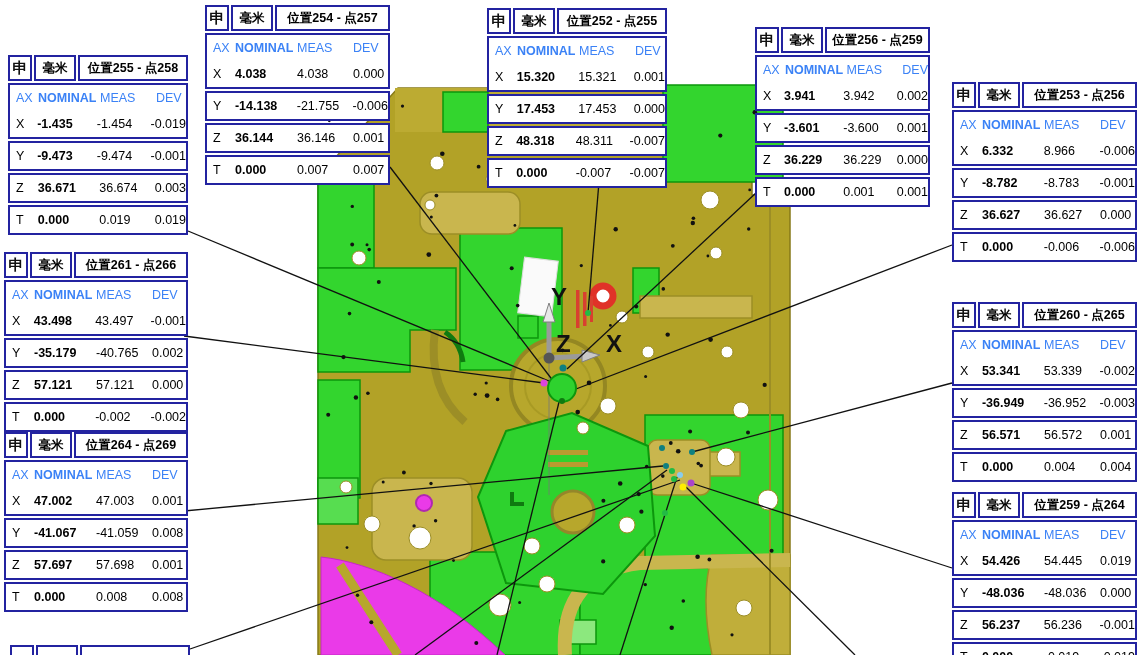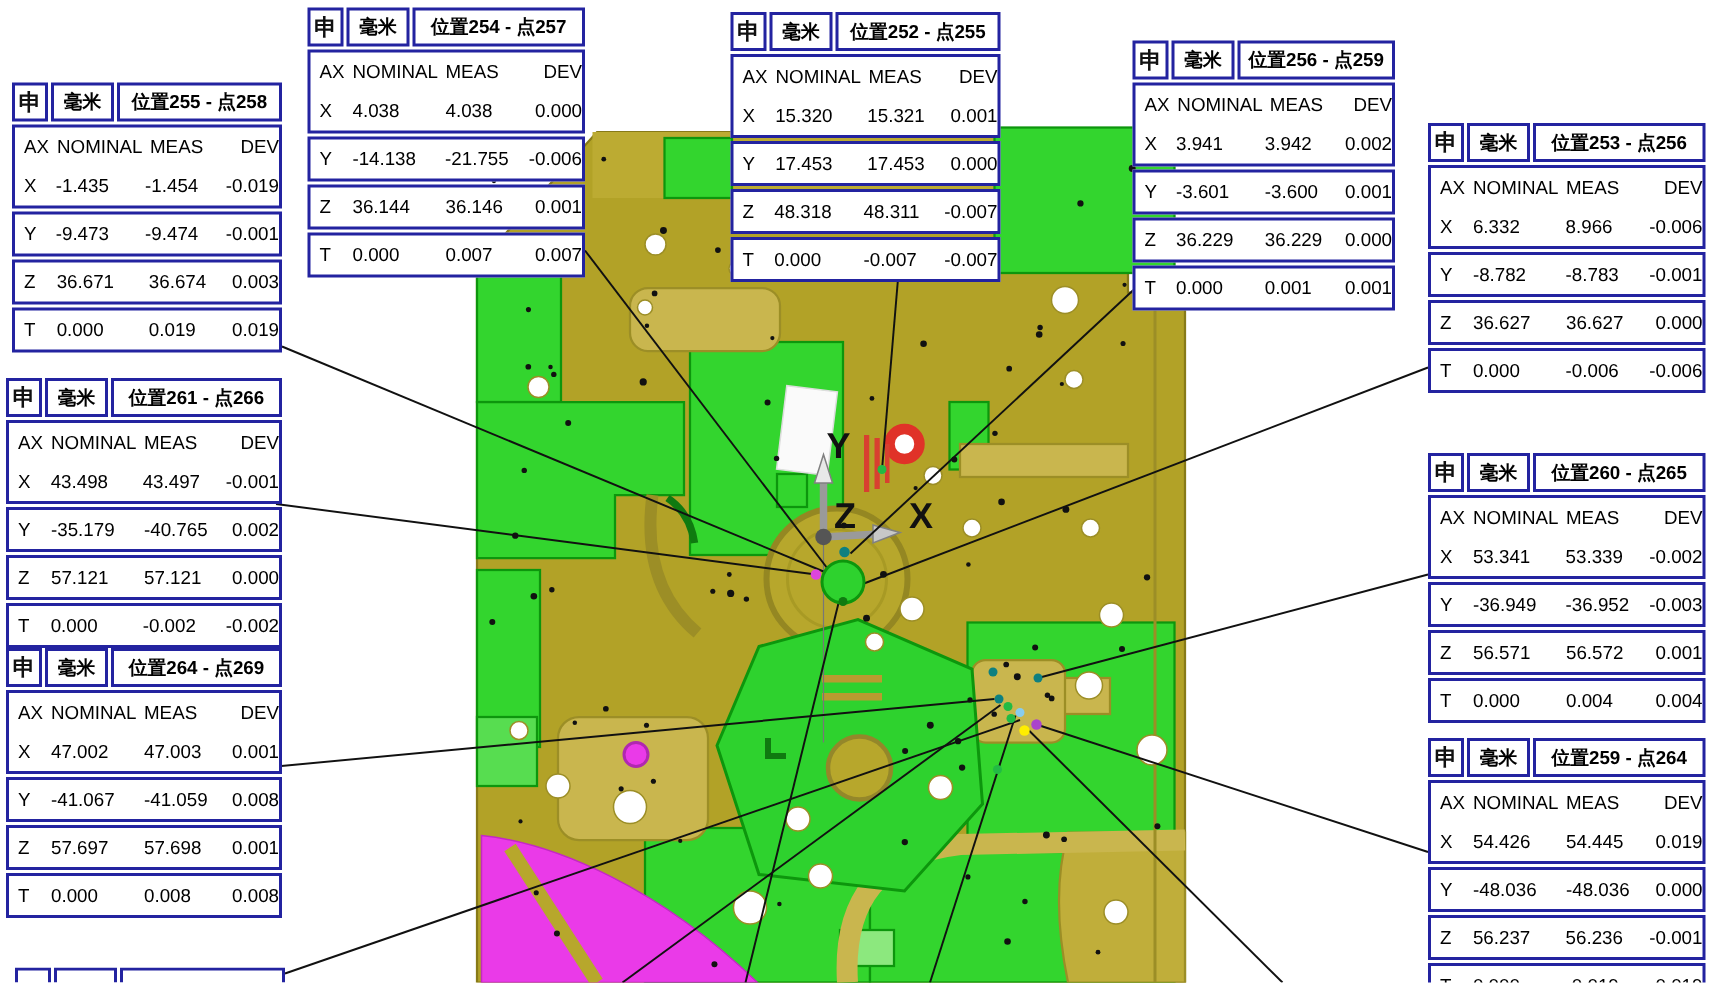--- a/index.html
+++ b/index.html
@@ -10,24 +10,24 @@
   
   .callout{position:absolute;z-index:5;font-size:12.5px;color:#000;}
   .c-title{display:flex;gap:2px;height:26px;margin-bottom:2px;}
   .c-cell{border:2px solid #2323a0;background:#fff;display:flex;align-items:center;box-sizing:border-box;font-weight:bold;}
   .c-icon{width:24px;justify-content:center;font-size:15px;font-weight:bold;color:#111;}
   .c-unit{width:42px;justify-content:center;}
   .c-name{flex:1;justify-content:center;padding:0 3px;white-space:nowrap;text-align:right;}
   .c-sec{border:2px solid #2323a0;background:#fff;margin-bottom:2px;box-sizing:border-box;}
   .c-row{display:flex;height:26px;align-items:center;padding-left:6px;}
   .c-row .ax{width:22px;}
-  .c-row .nom{width:62px;}
+  .c-row .nom{width:62px;font-weight:bold;}
   .c-row .meas{width:56px;}
-  .c-row .dev{flex:1;text-align:right;}
-  .c-head span{color:#000000;}
+  .c-row .dev{flex:1;}
+  .c-head span{color:#3b82f6;}
   .partial{overflow:hidden;}
 </style>
 </head>
 <body>
 
 <div id="stage">
 
 <svg id="model-svg" width="1143" height="655" viewBox="0 0 1143 655">
 
   <g>

